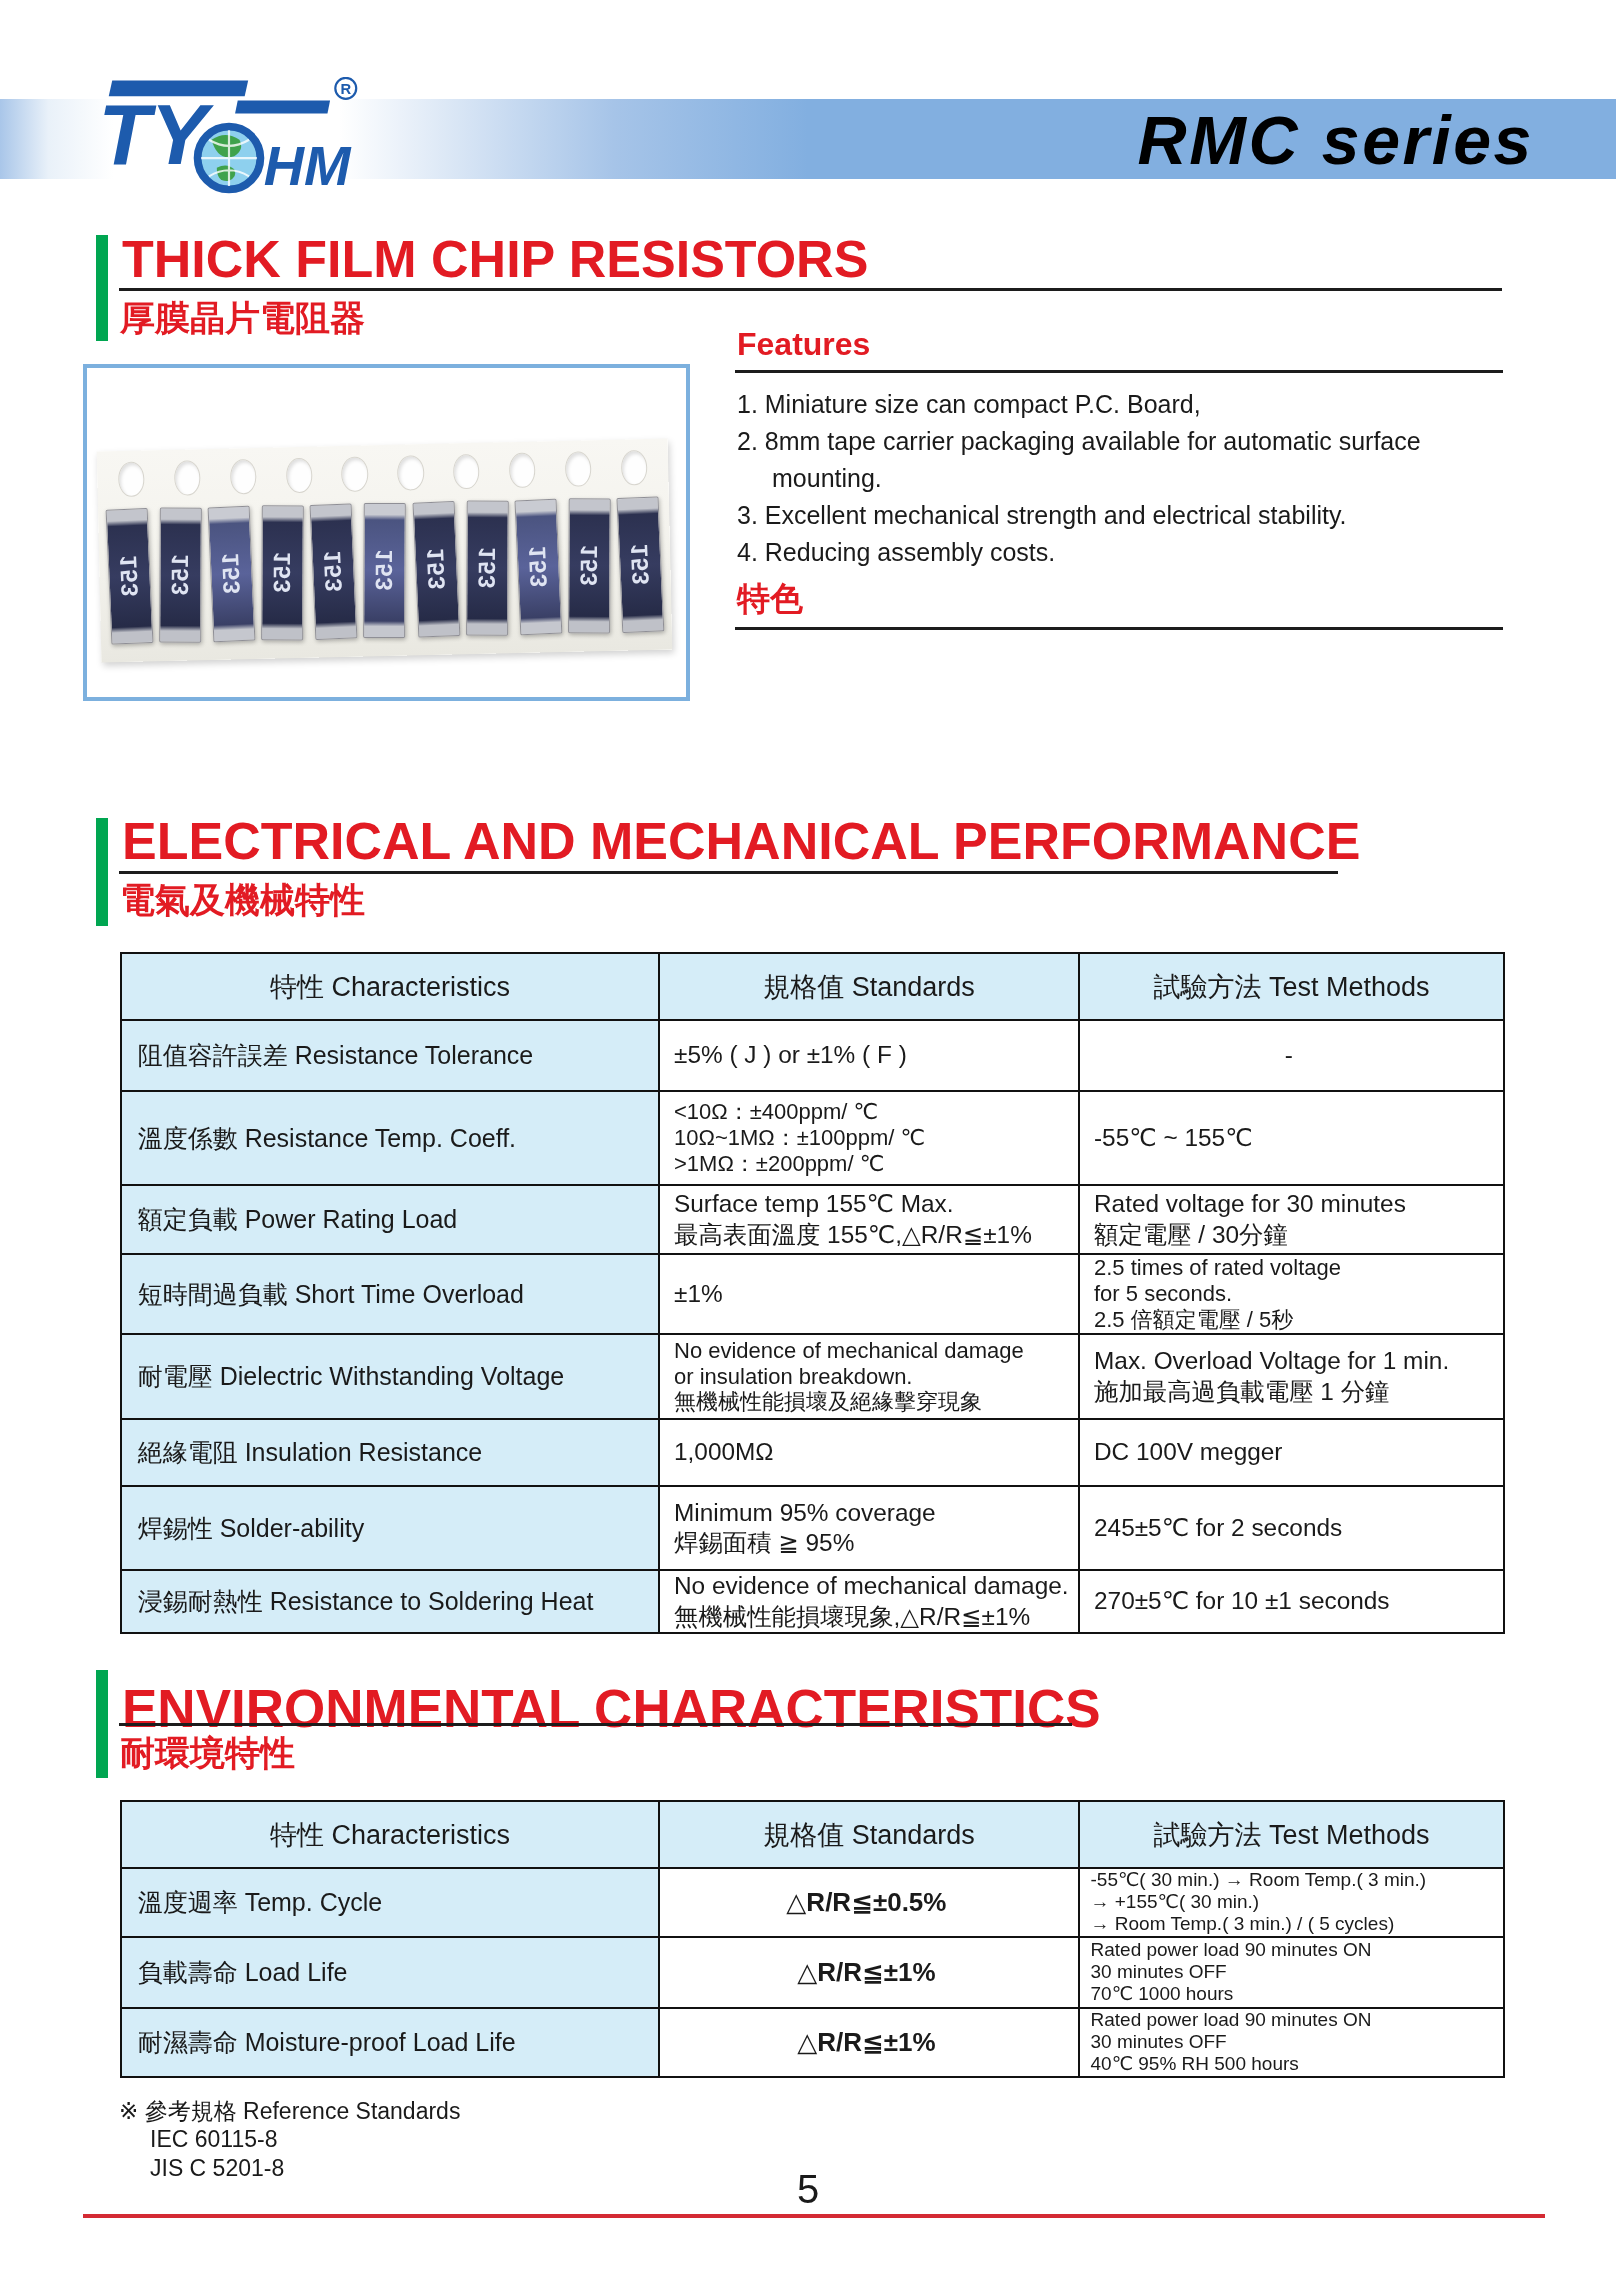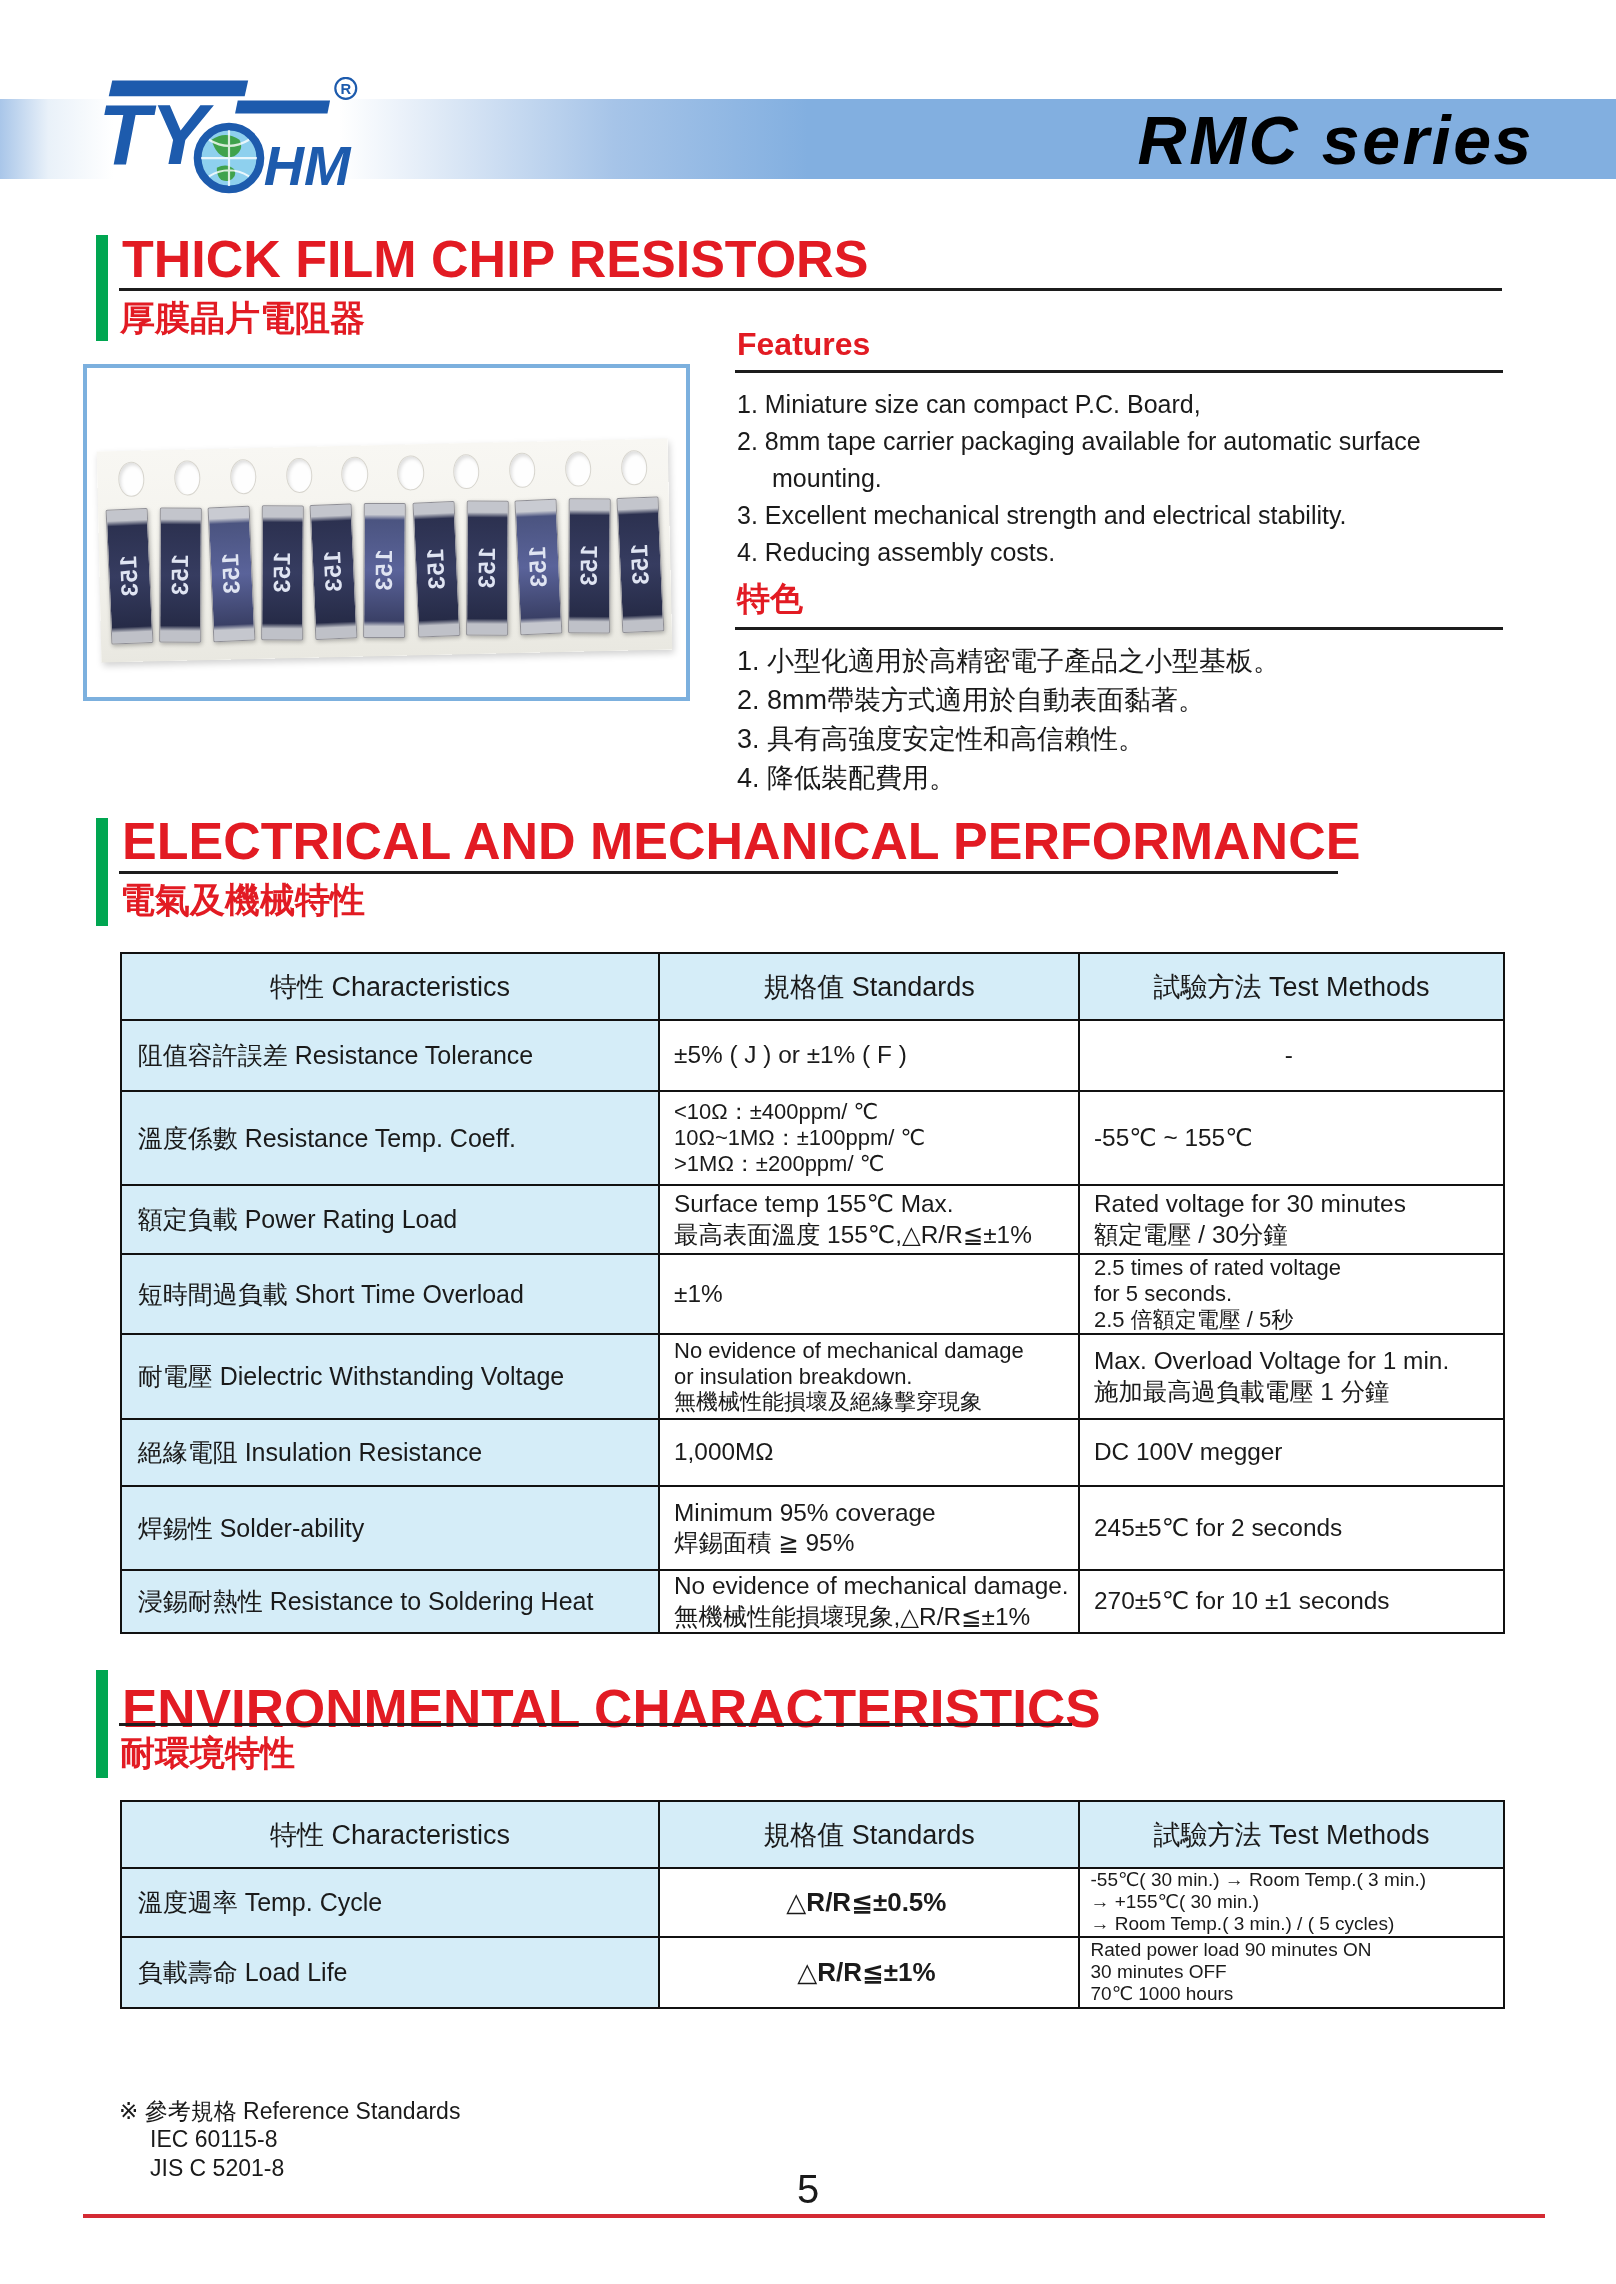--- a/index.html
+++ b/index.html
@@ -163,26 +163,20 @@
   <div class="rule" style="left:735px;top:370px;width:768px;"></div>
   <div class="feat-list en" id="feat-en" style="left:737px;top:386px;">
       <div class="feat-item">1. Miniature size can compact P.C. Board,</div>
       <div class="feat-item">2. 8mm tape carrier packaging available for automatic surface mounting.</div>
       <div class="feat-item">3. Excellent mechanical strength and electrical stability.</div>
       <div class="feat-item">4. Reducing assembly costs.</div>
     </div>
 
   <div class="h-red" style="left:737px;top:582px;font-size:33px;">特色</div>
   <div class="rule" style="left:735px;top:627px;width:768px;"></div>
-  <div class="feat-list zh" id="feat-zh" style="left:737px;top:642px;">
-      <div class="feat-item">1. 小型化適用於高精密電子產品之小型基板。</div>
-      <div class="feat-item">2. 8mm帶裝方式適用於自動表面黏著。</div>
-      <div class="feat-item">3. 具有高強度安定性和高信賴性。</div>
-      <div class="feat-item">4. 降低裝配費用。</div>
-    </div>
 
   <div class="greenbar" style="left:96px;top:818px;height:108px;"></div>
   <div class="h-red" style="left:122px;top:814px;font-size:52px;">ELECTRICAL AND MECHANICAL PERFORMANCE</div>
   <div class="rule" style="left:119px;top:871px;width:1219px;"></div>
   <div class="h-red" style="left:120px;top:882px;font-size:35px;">電氣及機械特性</div>
 
   <table class="spec" id="etable" style="top:952px;">
     <colgroup>
         <col style="width:538px">
         <col style="width:420px">
@@ -316,20 +310,31 @@
           <td class="c1">負載壽命 Load Life</td>
           <td class="c2">
             <div class="line">△R/R≦±1%</div>
           </td>
           <td class="c3 tiny">
             <div class="line">Rated power load 90 minutes ON</div>
             <div class="line">30 minutes OFF</div>
             <div class="line">70℃ 1000 hours</div>
           </td>
         </tr>
+        <tr>
+          <td class="c1">耐濕壽命 Moisture-proof Load Life</td>
+          <td class="c2">
+            <div class="line">△R/R≦±1%</div>
+          </td>
+          <td class="c3 tiny">
+            <div class="line">Rated power load 90 minutes ON</div>
+            <div class="line">30 minutes OFF</div>
+            <div class="line">40℃ 95% RH 500 hours</div>
+          </td>
+        </tr>
       </tbody>
   </table>
 
   <div class="foot-note">※ 參考規格 Reference Standards</div>
   <div class="std-list" id="std-list">
       <div class="std-line">IEC 60115-8</div>
       <div class="std-line">JIS C 5201-8</div>
     </div>
   <div class="page-num">5</div>
   <div class="rule-red" style="left:83px;top:2214px;width:1462px;"></div>

